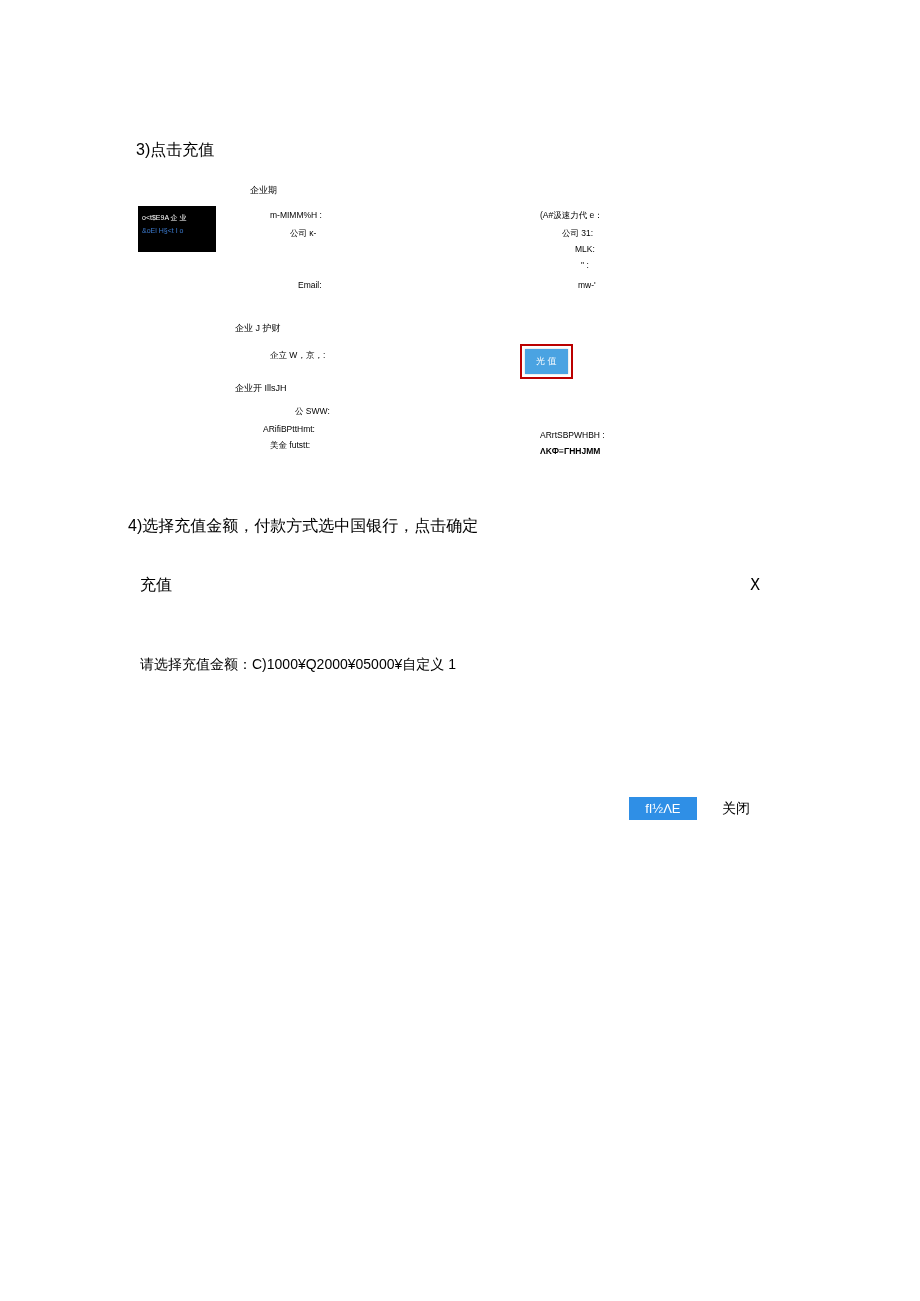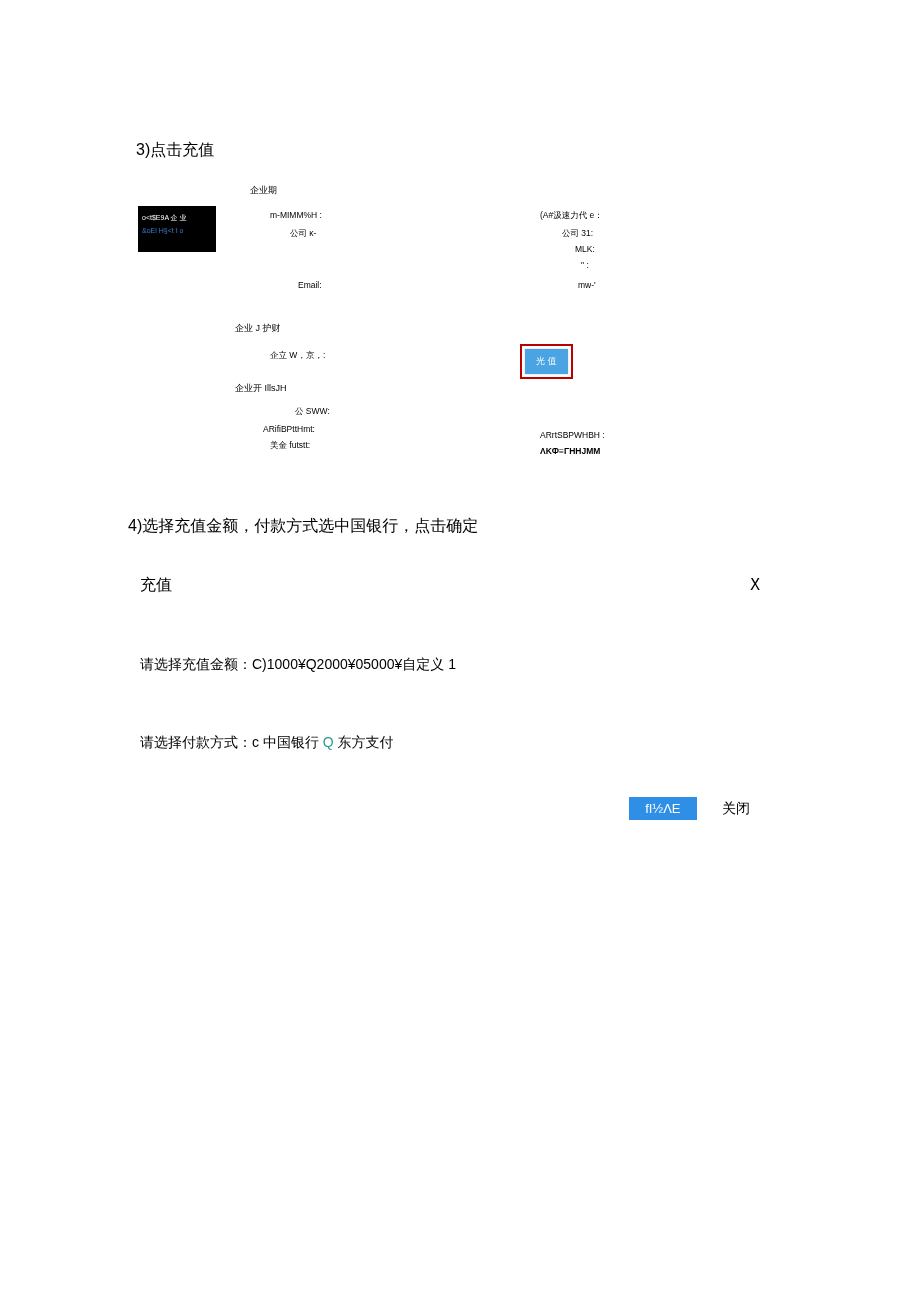--- a/index.html
+++ b/index.html
@@ -137,22 +137,18 @@
 </div>
 
 <div id="step4-heading" class="step-heading">4)选择充值金额，付款方式选中国银行，点击确定</div>
 
 <div class="modal">
   <span class="modal-title">充值</span>
   <span class="modal-x">X</span>
 
   <div class="field-line">请选择充值金额：C)1000¥Q2000¥05000¥自定义 1</div>
 
-  <div class="field-line">
-    <span>请选择付款方式：c 中国银行</span>
-    <span class="teal">Q</span><span> 东方支付</span>
-  </div>
 
   <div class="modal-footer">
     <span class="btn-confirm">fI½ΛE</span>
     <span class="btn-close">关闭</span>
   </div>
 </div>
 
 </body></html>

